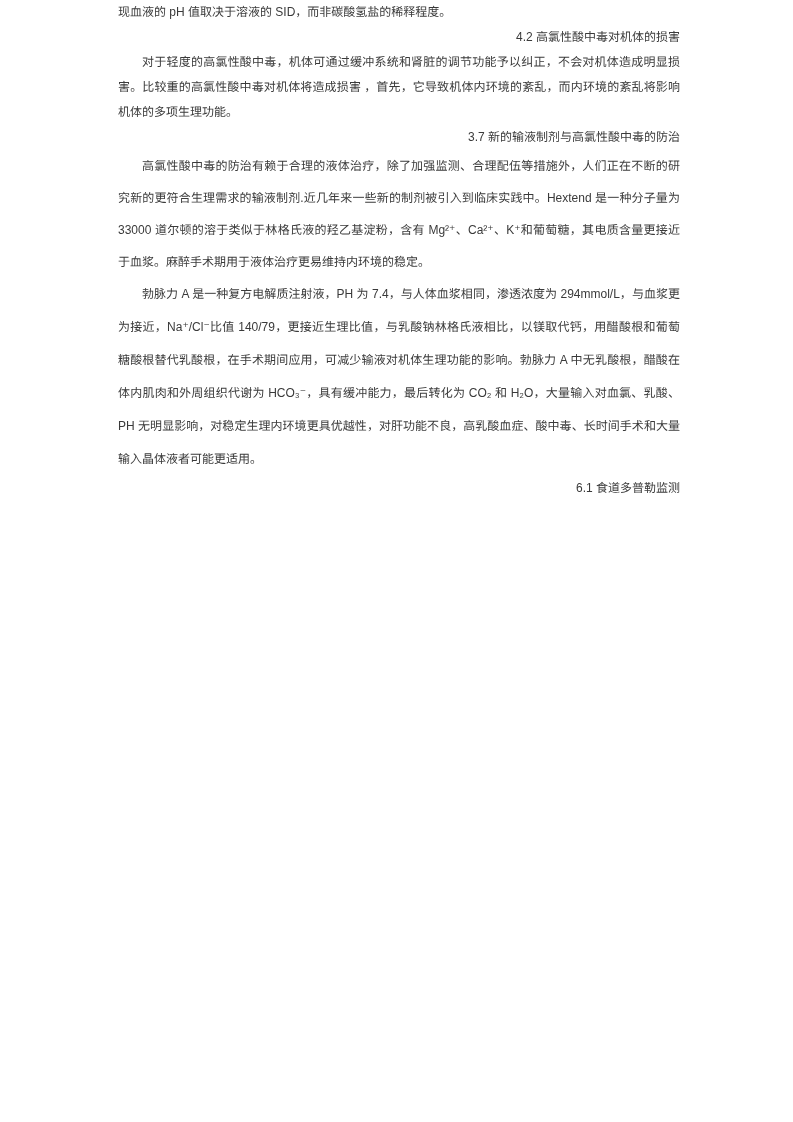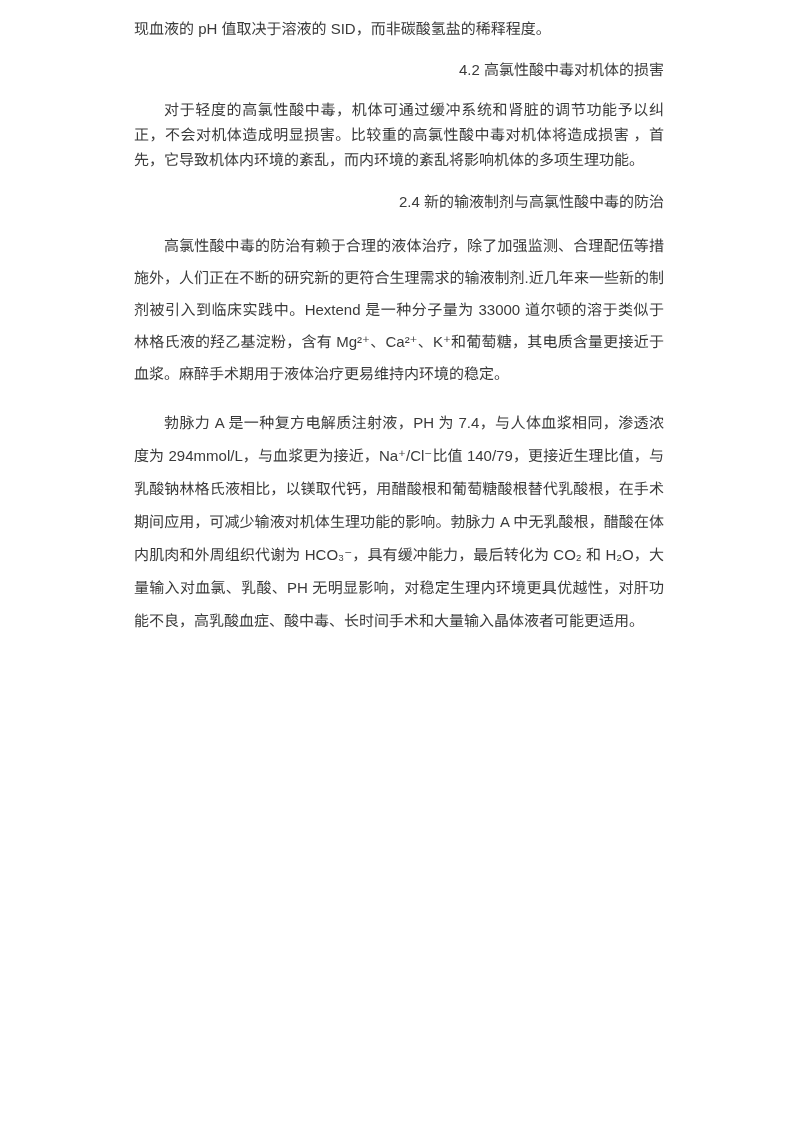--- a/index.html
+++ b/index.html
@@ -21,24 +21,24 @@
     background: #ffffff;
   }
   .content {
     position: absolute;
     left: 118px;
     top: 0;
     width: 562px;
     font-size: 14.8px;
   }
   .content p, .content h3 {
-    margin: 16px;
+    margin: 0;
     padding: 0;
     font-weight: normal;
-    font-size: 15px;
+    font-size: 12px;
   }
   .para {
     text-align: justify;
     text-indent: 2em;
   }
   .no-indent {
     text-indent: 0;
     text-align: left;
   }
   .heading {
@@ -70,24 +70,25 @@
 
 <div class="page">
   <div class="content">
 
     <p class="no-indent lh25 b1">现血液的 pH 值取决于溶液的 SID，而非碳酸氢盐的稀释程度。</p>
 
     <h3 class="heading lh25 b2">4.2 高氯性酸中毒对机体的损害</h3>
 
     <p class="para lh25 b3">对于轻度的高氯性酸中毒，机体可通过缓冲系统和肾脏的调节功能予以纠正，不会对机体造成明显损害。比较重的高氯性酸中毒对机体将造成损害 ，首先，它导致机体内环境的紊乱，而内环境的紊乱将影响机体的多项生理功能。</p>
 
-    <h3 class="heading lh25 b4">2.4 新的输液制剂与高氯性酸中毒的防治</h3>
+    <h3 class="heading lh25 b4">3.7 新的输液制剂与高氯性酸中毒的防治</h3>
 
     <p class="para lh32 b5">高氯性酸中毒的防治有赖于合理的液体治疗，除了加强监测、合理配伍等措施外，人们正在不断的研究新的更符合生理需求的输液制剂.近几年来一些新的制剂被引入到临床实践中。Hextend 是一种分子量为 33000 道尔顿的溶于类似于林格氏液的羟乙基淀粉，含有 Mg²⁺、Ca²⁺、K⁺和葡萄糖，其电质含量更接近于血浆。麻醉手术期用于液体治疗更易维持内环境的稳定。</p>
 
     <p class="para lh33 b6">勃脉力 A 是一种复方电解质注射液，PH 为 7.4，与人体血浆相同，渗透浓度为 294mmol/L，与血浆更为接近，Na⁺/Cl⁻比值 140/79，更接近生理比值，与乳酸钠林格氏液相比，以镁取代钙，用醋酸根和葡萄糖酸根替代乳酸根，在手术期间应用，可减少输液对机体生理功能的影响。勃脉力 A 中无乳酸根，醋酸在体内肌肉和外周组织代谢为 HCO₃⁻，具有缓冲能力，最后转化为 CO₂ 和 H₂O，大量输入对血氯、乳酸、PH 无明显影响，对稳定生理内环境更具优越性，对肝功能不良，高乳酸血症、酸中毒、长时间手术和大量输入晶体液者可能更适用。</p>
 
 
 
+    <h3 class="heading lh25 b9">6.1 食道多普勒监测</h3>
 
 
   </div>
 </div>
 
 </body></html>

